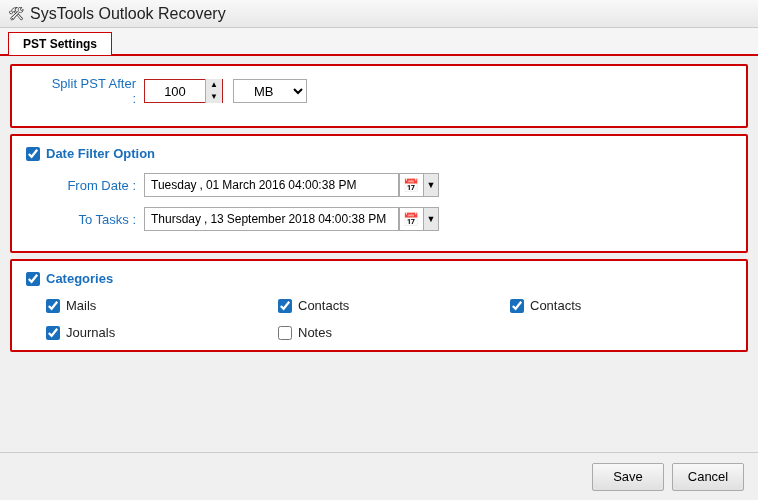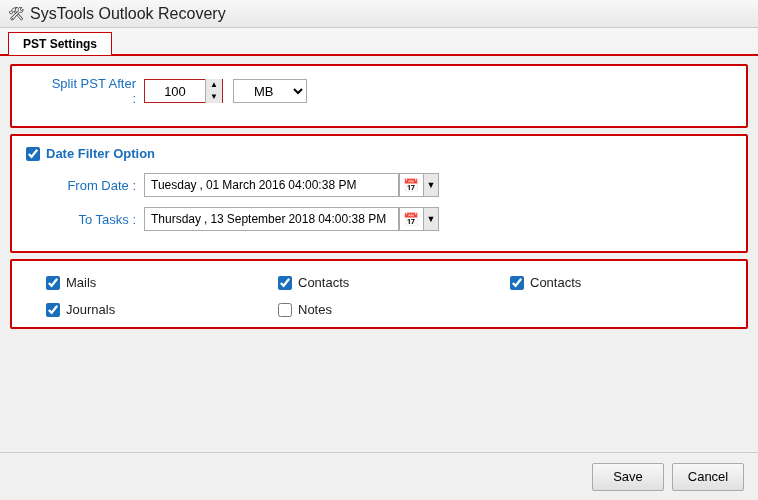--- a/index.html
+++ b/index.html
@@ -281,20 +281,24 @@
         </div>
         <div class="cal-group">
           <div class="cal-icon-part">📅</div>
           <div class="cal-arrow-part">▼</div>
         </div>
       </div>
     </div>
   </div>
 
   <div class="section-box">
+    <div class="section-header">
+      <input type="checkbox" class="checkbox-input" checked="" style="">
+      <span class="section-title">Categories</span>
+    </div>
     <div class="categories-grid" id="categories-grid">
     <div class="category-item">
           <input type="checkbox" class="checkbox-input" checked="" style="">
           <span class="category-label">Mails</span>
         </div>
         <div class="category-item">
           <input type="checkbox" class="checkbox-input" checked="" style="">
           <span class="category-label">Contacts</span>
         </div>
         <div class="category-item">

